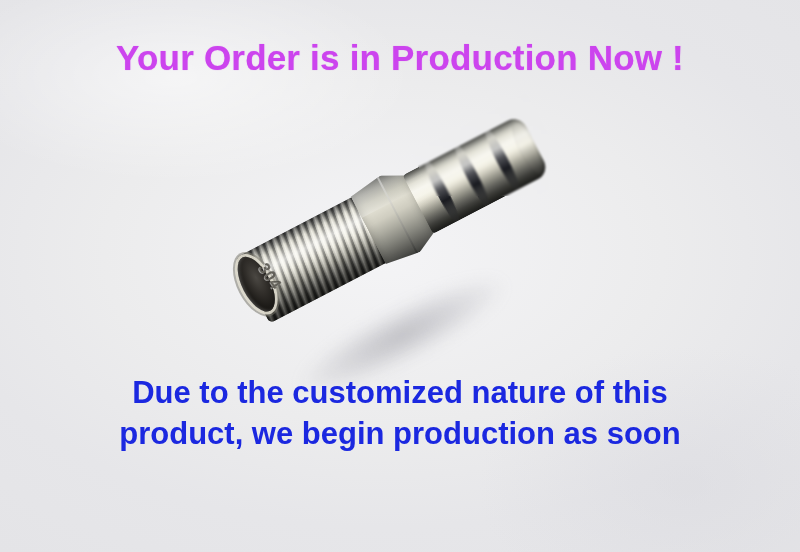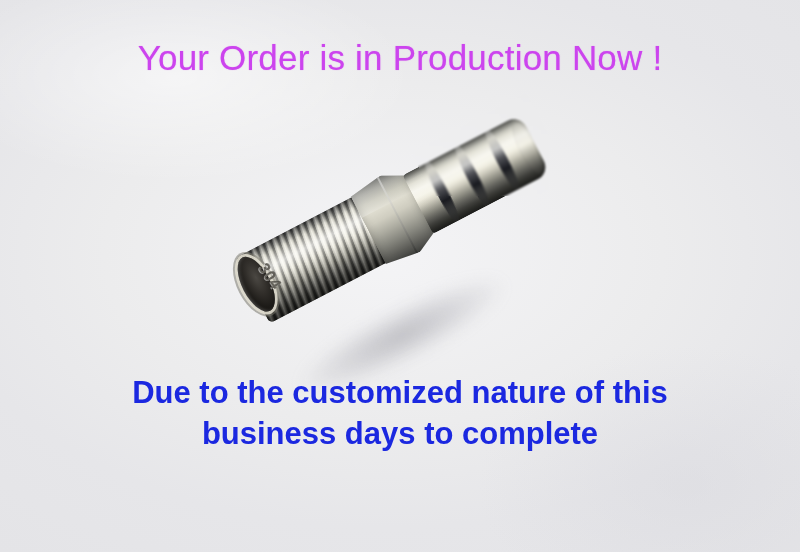--- a/index.html
+++ b/index.html
@@ -33,21 +33,21 @@
   }
 
   
   .headline {
     position: absolute;
     top: 38px;
     left: 0;
     width: 800px;
     text-align: center;
     font-size: 35px;
-    font-weight: normal;
+    font-weight: bold;
     letter-spacing: .2px;
     color: #cc44ee;
     text-shadow: 0 0 1px rgba(204,68,238,.55);
     z-index: 6;
     white-space: nowrap;
   }
 
   
   .message {
     position: absolute;
@@ -314,16 +314,16 @@
         <div class="tip-cap"></div>
         <div class="sheen"></div>
       </div>
 
       <div class="defocus"></div>
     </div>
   </div>
 
   <div class="message">
     <span class="line">Due to the customized nature of this</span>
-    <span class="line">business days to complete</span>
+    <span class="line">product, we begin production as soon</span>
   </div>
 
 </div>
 
 </body></html>

